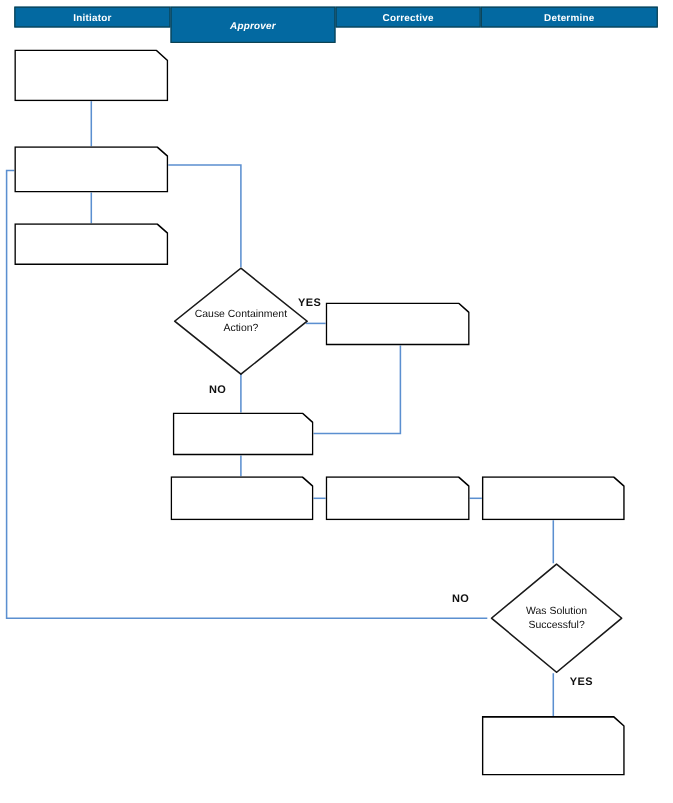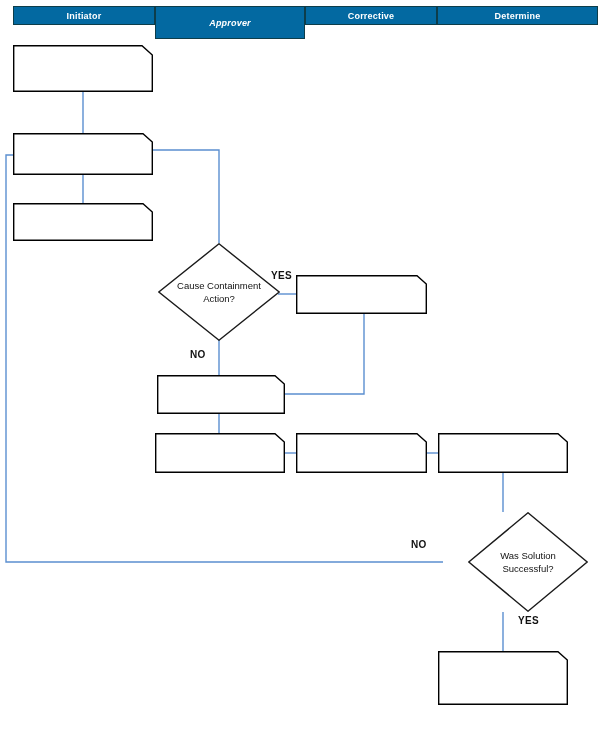--- a/index.html
+++ b/index.html
@@ -212,21 +212,21 @@
   </div>
 
   <div class="node" style="left:438px; top:433px; width:130px; height:40px;">
     <svg class="node-shape" viewBox="0 0 130 40" preserveAspectRatio="none">
       <path d="M0.7,0.7 L120,0.7 L129.3,9 L129.3,39.3 L0.7,39.3 Z" fill="#ffffff" stroke="#000000" stroke-width="1.4" vector-effect="non-scaling-stroke"></path>
     </svg>
     <span class="node-label">Verify Effectiveness of
 Solutions</span>
   </div>
 
-  <div class="decision" style="left:468px; top:512px; width:120px; height:100px;">
+  <div class="decision" style="left:446px; top:512px; width:120px; height:100px;">
     <svg class="decision-shape" viewBox="0 0 120 100" preserveAspectRatio="none">
       <path d="M60,0.8 L119.2,50 L60,99.2 L0.8,50 Z" fill="#ffffff" stroke="#1a1a1a" stroke-width="1.4" vector-effect="non-scaling-stroke"></path>
     </svg>
     <span class="node-label">Was Solution
 Successful?</span>
   </div>
 
   <div class="node" style="left:438px; top:651px; width:130px; height:54px; align-items:flex-start; padding-top:10px;">
     <svg class="node-shape" viewBox="0 0 130 54" preserveAspectRatio="none">
       <path d="M0.7,0.7 L120,0.7 L129.3,9 L129.3,53.3 L0.7,53.3 Z" fill="#ffffff" stroke="#000000" stroke-width="1.4" vector-effect="non-scaling-stroke"></path>

